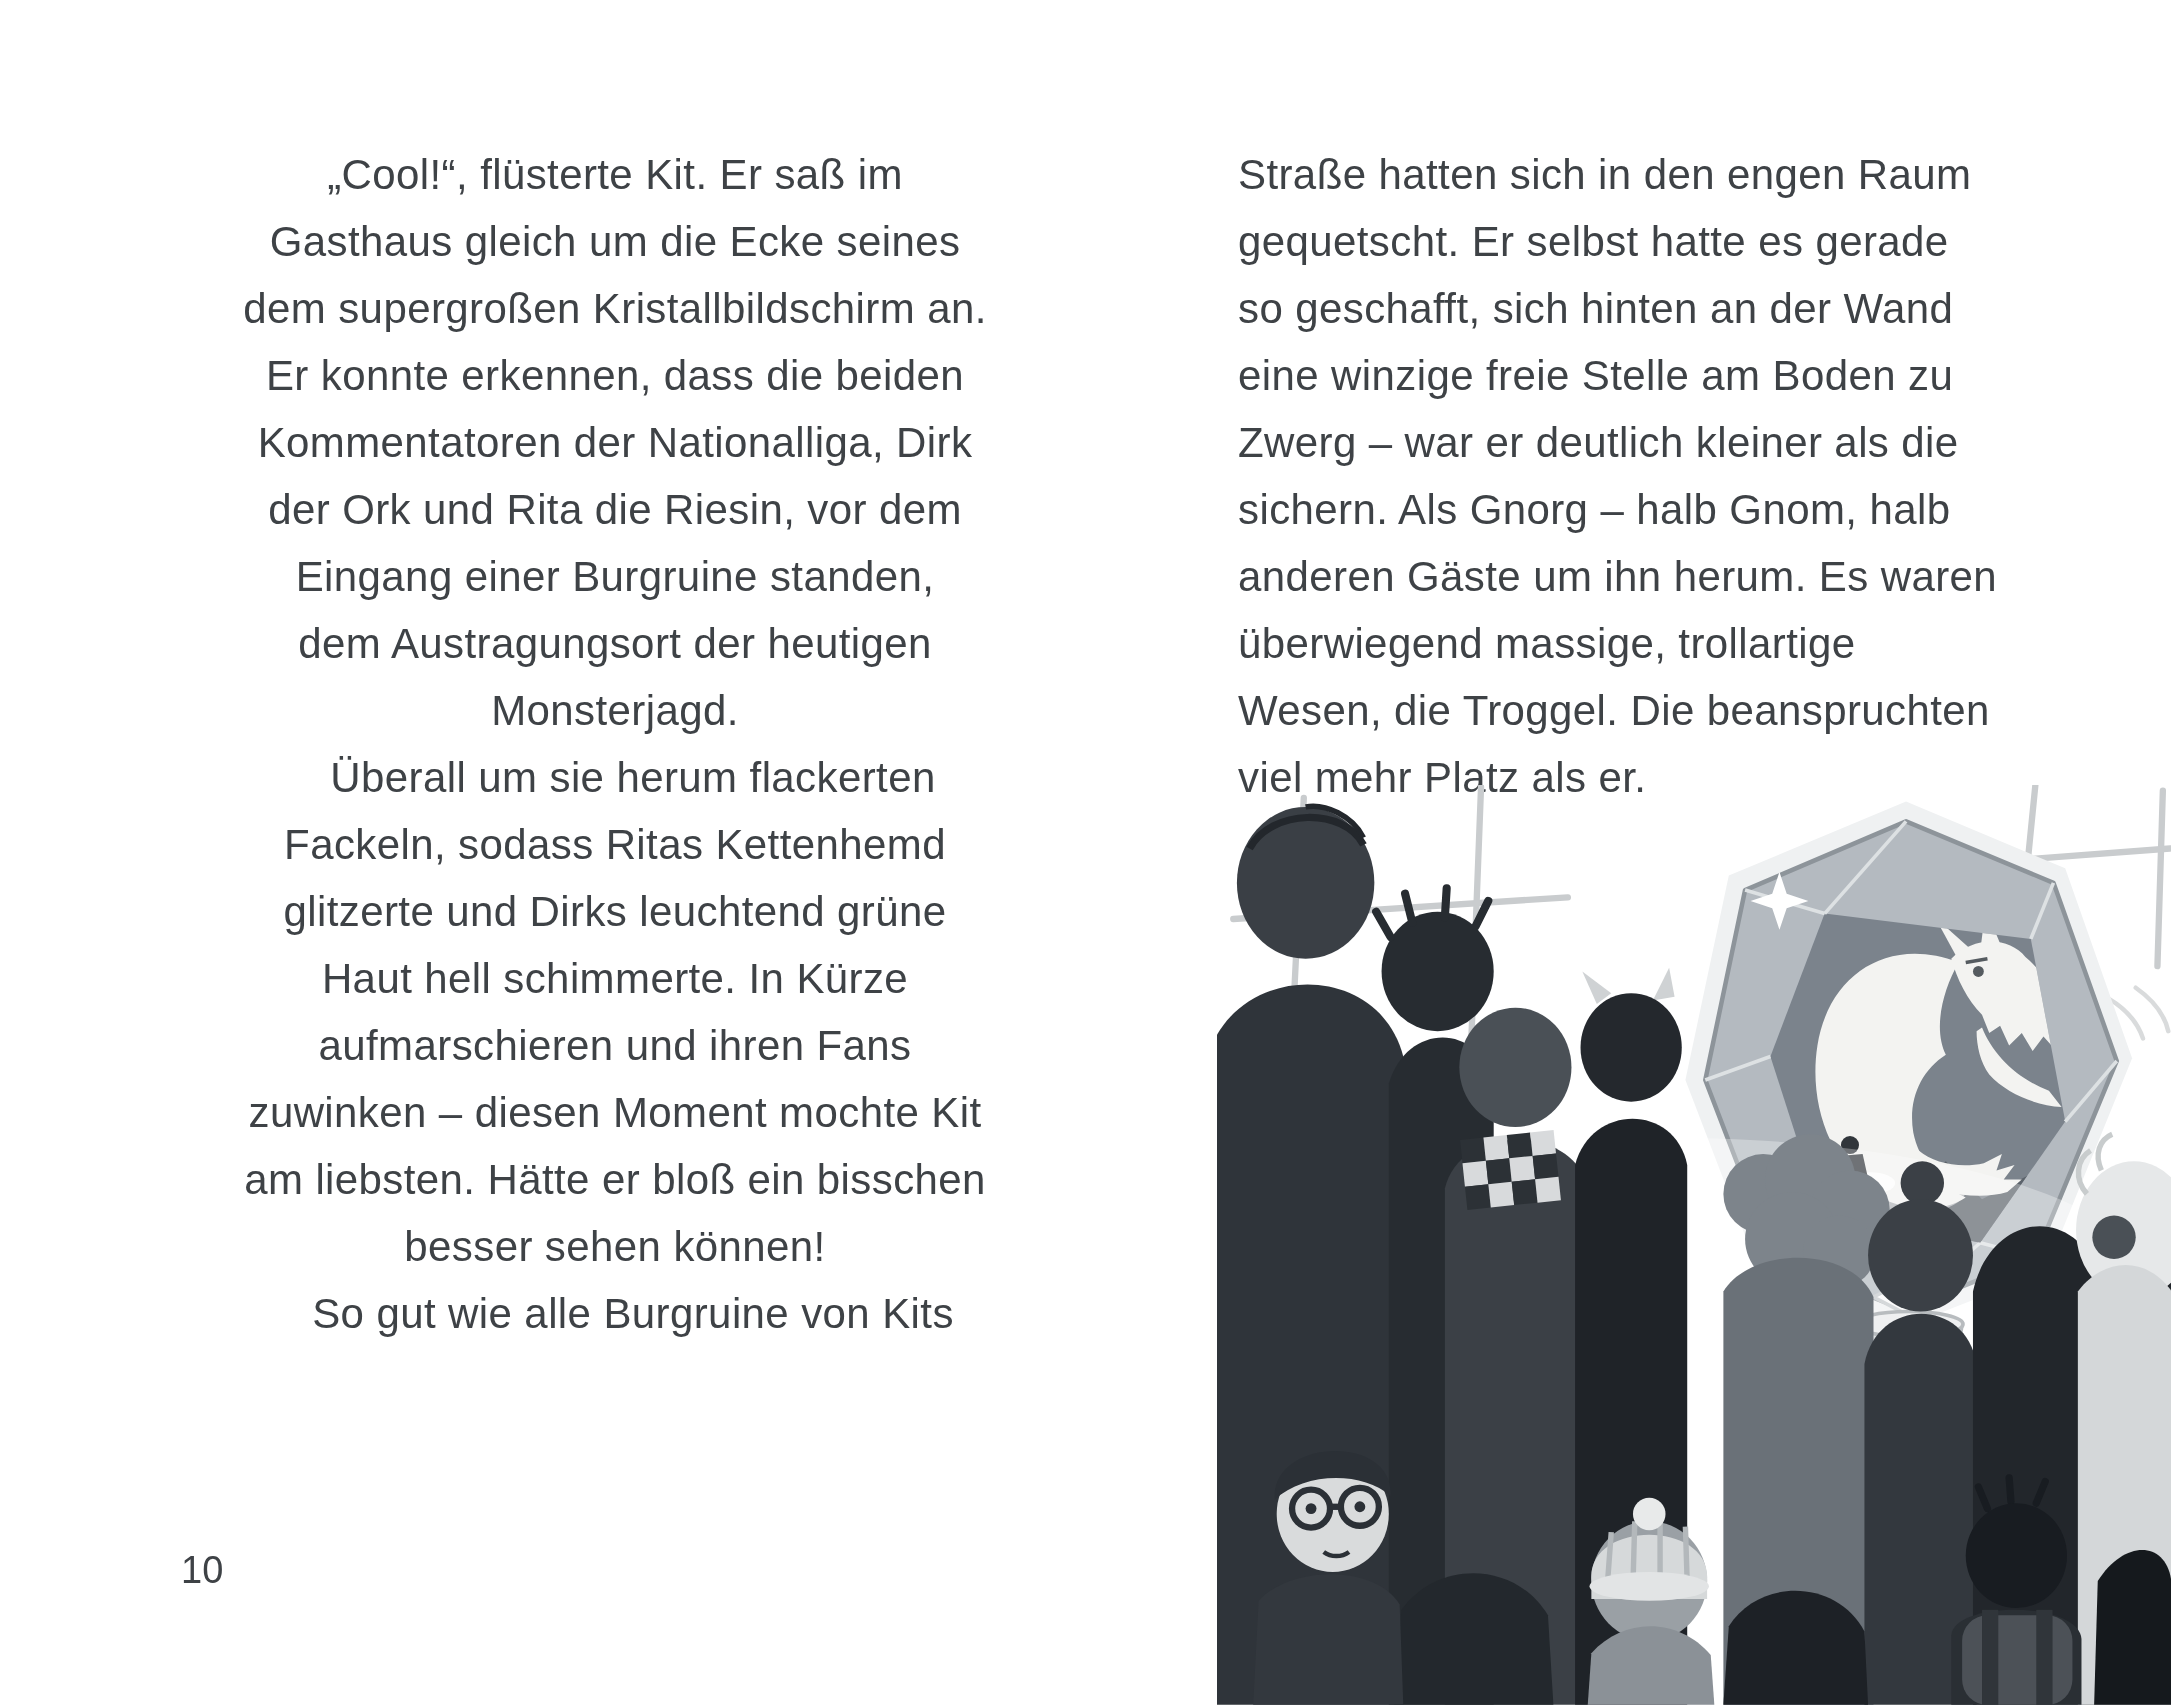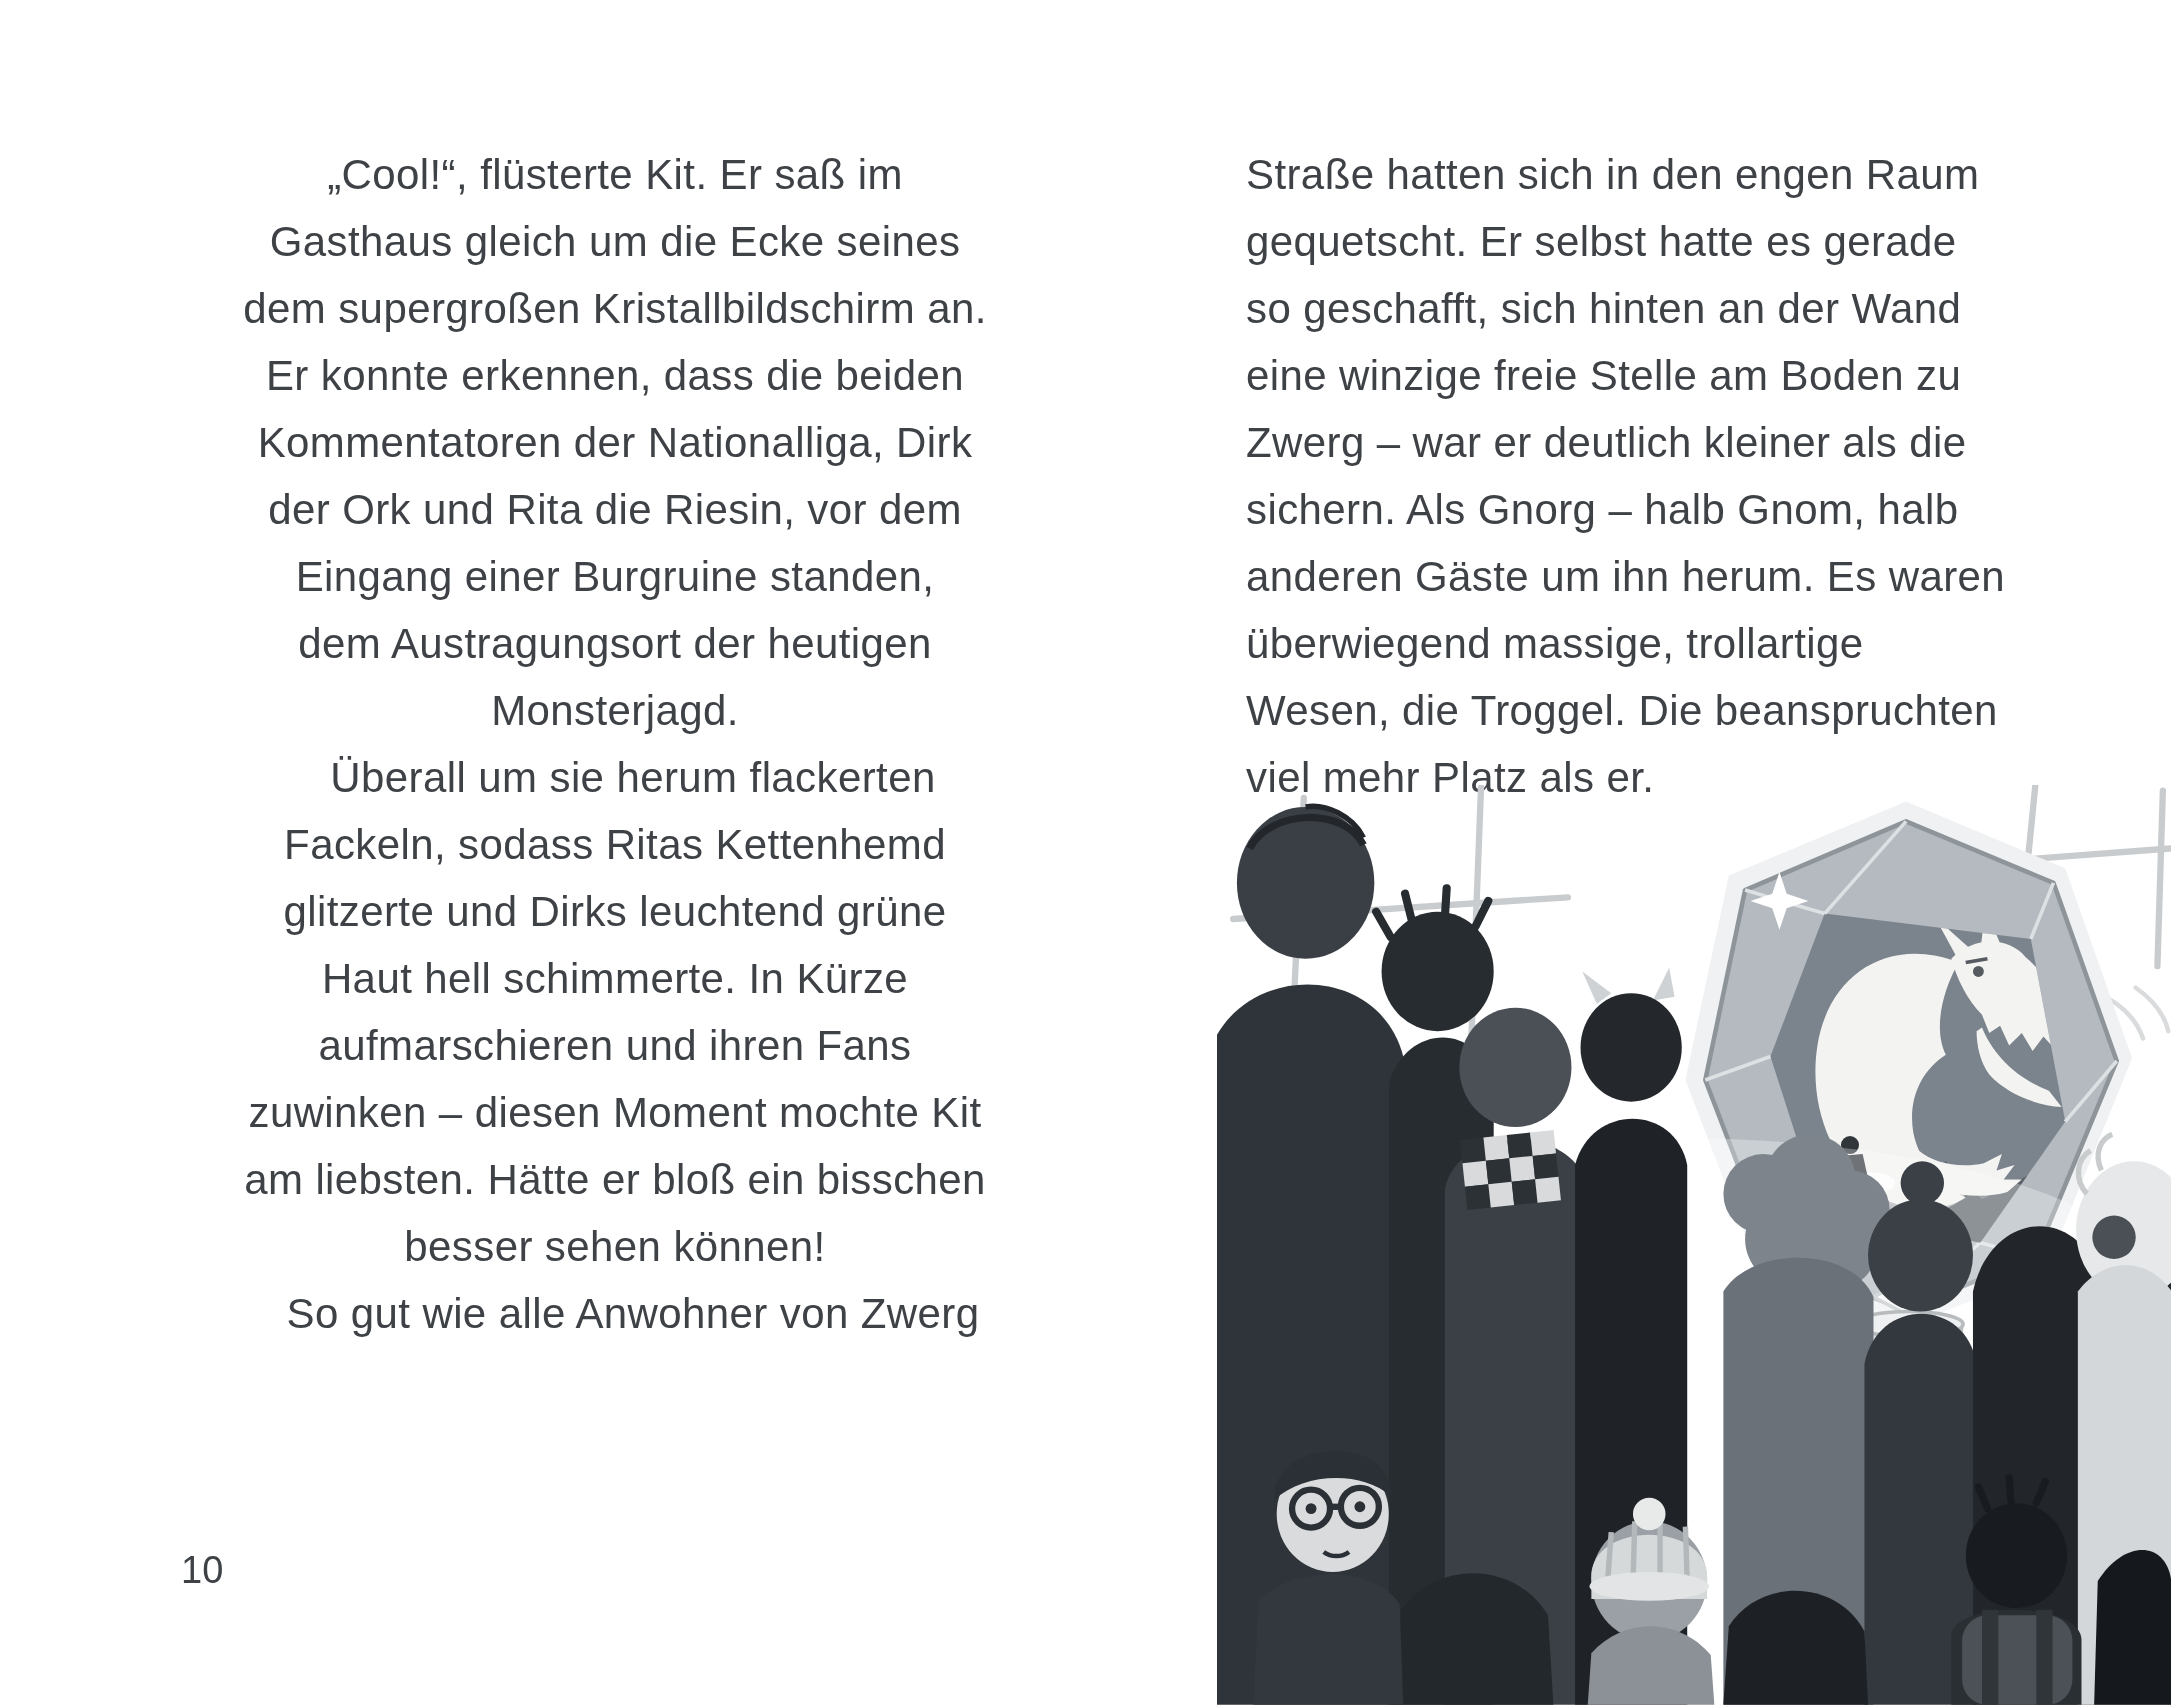--- a/index.html
+++ b/index.html
@@ -16,21 +16,21 @@
     width: 868px;
     font-size: 42px;
     line-height: 67px;
     color: #3e4246;
     letter-spacing: 0.4px;
     font-weight: 400;
   }
   .line { white-space: nowrap; }
   .line.indent { padding-left: 36px; }
   #left-col  { left: 181px; top: 141px; text-align: center; }
-  #right-col { left: 1238px; top: 141px; margin-left: 8px; }
+  #right-col { left: 1238px; top: 141px; }
   .page-number {
     position: absolute;
     left: 181px;
     top: 1549px;
     width: 774px;
     font-size: 38px;
     color: #3e4246;
   }
   .illustration {
     position: absolute;
@@ -58,21 +58,21 @@
         <div class="line">dem Austragungsort der heutigen</div>
         <div class="line">Monsterjagd.</div>
         <div class="line indent">Überall um sie herum flackerten</div>
         <div class="line">Fackeln, sodass Ritas Kettenhemd</div>
         <div class="line">glitzerte und Dirks leuchtend grüne</div>
         <div class="line">Haut hell schimmerte. In Kürze</div>
         <div class="line">aufmarschieren und ihren Fans</div>
         <div class="line">zuwinken – diesen Moment mochte Kit</div>
         <div class="line">am liebsten. Hätte er bloß ein bisschen</div>
         <div class="line">besser sehen können!</div>
-        <div class="line indent">So gut wie alle Anwohner von Zwerg</div>
+        <div class="line indent">So gut wie alle Burgruine von Kits</div>
       </div>
     <div class="page-number">10</div>
   </div>
 
   <div class="page">
     <div id="right-col" class="text-col">
         <div class="line">Straße hatten sich in den engen Raum</div>
         <div class="line">gequetscht. Er selbst hatte es gerade</div>
         <div class="line">so geschafft, sich hinten an der Wand</div>
         <div class="line">eine winzige freie Stelle am Boden zu</div>

